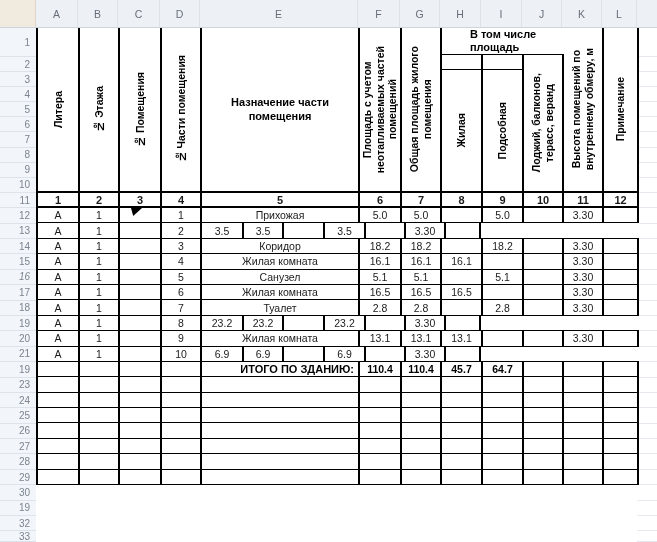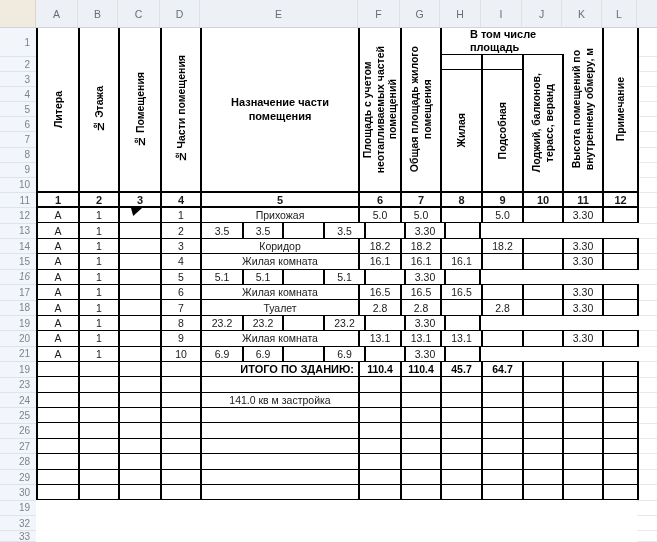--- a/index.html
+++ b/index.html
@@ -271,20 +271,21 @@
           <div class="tcell" style="width: 41px;"></div>
           <div class="tcell" style="width: 40px;"></div>
           <div class="tcell" style="width: 40px;">3.30</div>
           <div class="tcell" style="width: 35px;"></div>
         </div>
         <div class="trow">
           <div class="tcell" style="width: 42px;">А</div>
           <div class="tcell" style="width: 40px;">1</div>
           <div class="tcell" style="width: 42px;"></div>
           <div class="tcell" style="width: 40px;">5</div>
+          <div class="tcell" style="width: 158px;">Санузел</div>
           <div class="tcell" style="width: 42px;">5.1</div>
           <div class="tcell" style="width: 40px;">5.1</div>
           <div class="tcell" style="width: 41px;"></div>
           <div class="tcell" style="width: 41px;">5.1</div>
           <div class="tcell" style="width: 40px;"></div>
           <div class="tcell" style="width: 40px;">3.30</div>
           <div class="tcell" style="width: 35px;"></div>
         </div>
         <div class="trow">
           <div class="tcell" style="width: 42px;">А</div>
@@ -382,34 +383,20 @@
           <div class="tcell" style="width: 41px;"></div>
           <div class="tcell" style="width: 40px;"></div>
           <div class="tcell" style="width: 40px;"></div>
           <div class="tcell" style="width: 35px;"></div>
         </div>
         <div class="trow">
           <div class="tcell" style="width: 42px;"></div>
           <div class="tcell" style="width: 40px;"></div>
           <div class="tcell" style="width: 42px;"></div>
           <div class="tcell" style="width: 40px;"></div>
-          <div class="tcell" style="width: 158px;">141.0 кв м застройка</div>
-          <div class="tcell" style="width: 42px;"></div>
-          <div class="tcell" style="width: 40px;"></div>
-          <div class="tcell" style="width: 41px;"></div>
-          <div class="tcell" style="width: 41px;"></div>
-          <div class="tcell" style="width: 40px;"></div>
-          <div class="tcell" style="width: 40px;"></div>
-          <div class="tcell" style="width: 35px;"></div>
-        </div>
-        <div class="trow">
-          <div class="tcell" style="width: 42px;"></div>
-          <div class="tcell" style="width: 40px;"></div>
-          <div class="tcell" style="width: 42px;"></div>
-          <div class="tcell" style="width: 40px;"></div>
           <div class="tcell" style="width: 158px;"></div>
           <div class="tcell" style="width: 42px;"></div>
           <div class="tcell" style="width: 40px;"></div>
           <div class="tcell" style="width: 41px;"></div>
           <div class="tcell" style="width: 41px;"></div>
           <div class="tcell" style="width: 40px;"></div>
           <div class="tcell" style="width: 40px;"></div>
           <div class="tcell" style="width: 35px;"></div>
         </div>
         <div class="trow">

